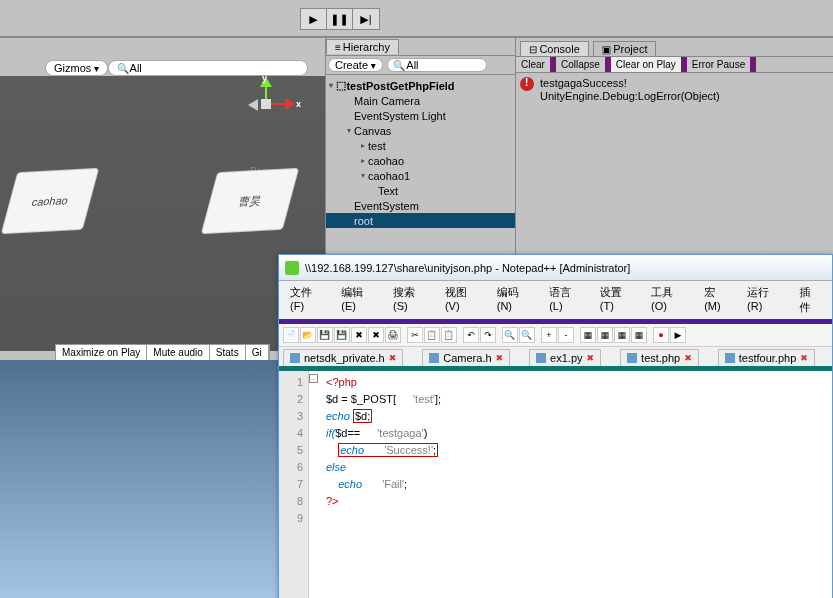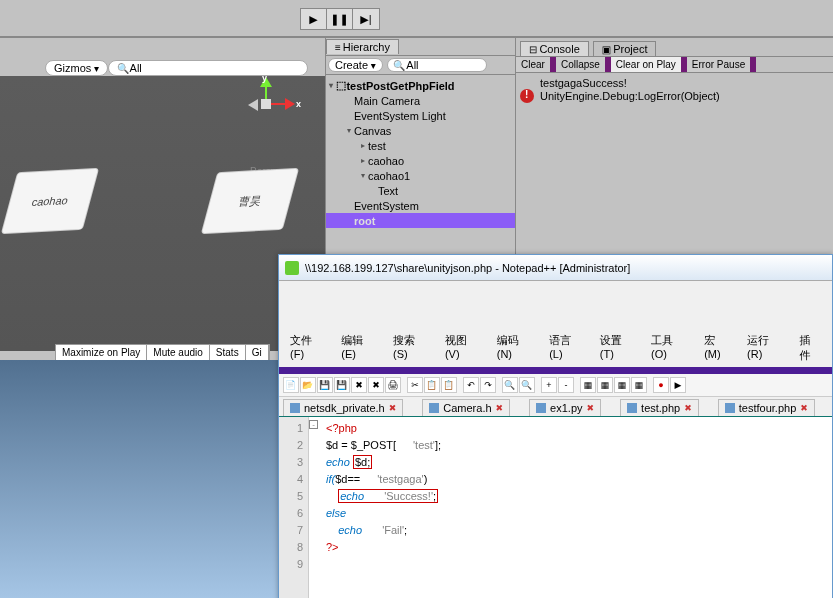--- a/index.html
+++ b/index.html
@@ -30,42 +30,42 @@
 .ftr span { padding:2px 6px; border-right:1px solid #999; font-size:10px; }
 .sky { position:absolute; left:0; top:360px; width:280px; height:238px; background:linear-gradient(#517090,#a5c5e5); }
 .p-hier { position:absolute; left:325px; top:38px; width:190px; height:315px; background:#c2c2c2; border-left:1px solid #888; }
 .tabrow { display:flex; align-items:center; height:18px; border-bottom:1px solid #888; }
 .tab { background:#d8d8d8; border:1px solid #888; border-bottom:none; padding:1px 8px; font-size:10px; display:flex; align-items:center; gap:2px; }
 .tbar { display:flex; align-items:center; padding:2px; border-bottom:1px solid #888; gap:4px; }
 .tbar .btn2 { background:#fff; border:1px solid #aaa; border-radius:8px; padding:0 6px; font-size:10px; }
 .srchH { background:#fff; border:1px solid #aaa; border-radius:8px; width:100px; font-size:10px; padding:0 6px; }
 .tree { padding:3px 0; }
 .tree .row { display:flex; align-items:center; height:15px; font-size:11px; color:#000; }
-.tree .row.sel { background:#8b5cf6; color:#ddd;font-weight:bold; }
+.tree .row.sel { background:#0c4a6e; color:#ddd; }
 .tree .row .arr { width:10px; text-align:center; font-size:8px; color:#555; }
 .row.scn { font-weight:bold; }
 .p-cons { position:absolute; left:515px; top:38px; width:318px; height:315px; background:#c2c2c2; border-left:1px solid #888; }
 .p-cons .tabs2 { display:flex; gap:4px; padding:0 4px; height:18px; align-items:end; }
 .consbar { display:flex; border-bottom:1px solid #888; border-top:1px solid #888; }
 .consbar span { padding:2px 5px; border-right:6px solid #701a75; font-size:10px; background:#ccc; }
 .consbar span.act { background:#eee; }
-.msg { display:flex; padding:4px; gap:6px;align-items:flex-end; }
+.msg { display:flex; padding:4px; gap:6px; }
 .errico { width:14px; height:14px; background:#c22; border-radius:50%; position:relative; flex-shrink:0; }
 .errico::after { content:"!"; color:#fff; position:absolute; left:5px; top:0; font-weight:bold; font-size:10px; }
 .msgtxt { font-size:10px; line-height:13px; }
 
 .npp { position:absolute; left:278px; top:254px; width:555px; height:392px; background:#f0f0f0; border:1px solid #6699cc; box-shadow:0 0 5px rgba(0,0,0,.3); }
 .npp-title { height:26px; background:linear-gradient(#fff,#dce8f5); display:flex; align-items:center; padding:0 6px; gap:6px; border-bottom:1px solid #aaa; }
 .npp-ico { width:14px; height:14px; background:#6c3; border-radius:2px; }
-.npp-menu { display:flex; gap:2px; padding:2px 4px; border-bottom:7px solid #4c1d95;margin-top:48px; }
+.npp-menu { display:flex; gap:2px; padding:2px 4px; border-bottom:5px solid #4c1d95; }
 .npp-menu span { padding:2px 7px; font-size:11px; }
 .npp-tb { display:flex; gap:1px; padding:3px 4px; border-bottom:1px solid #ccc; background:#f5f5f5; flex-wrap:nowrap; }
 .npp-tb .tbi { width:16px; height:16px; border:1px solid #ccc; background:#fff; display:flex; align-items:center; justify-content:center; font-size:9px; }
 .npp-tb .sep { width:4px; }
-.npp-tabs { display:flex; background:#f0f0f0; border-bottom:1px solid #0f766e; padding:2px 4px 0; gap:19px;justify-content:space-between; }
+.npp-tabs { display:flex; background:#f0f0f0; border-bottom:5px solid #0f766e; padding:2px 4px 0; gap:19px;justify-content:space-between; }
 .ftab { display:flex; align-items:center; gap:4px; padding:2px 6px; font-size:10px; background:#eee; border:1px solid #bbb; border-bottom:none; }
 .ftab .sq { width:10px; height:10px; background:#69c; }
 .ftab .x { color:#c33; font-size:9px; }
 .editor { display:flex; background:#fff; height:252px; }
 .gutter { width:30px; background:#e8e8e8; border-right:1px solid #ccc; text-align:right; padding:3px 5px 0 0; color:#888; font-family:Consolas,monospace; font-size:11px; line-height:17px; }
 .code { flex:1; padding:3px 3px 0; font-family:Consolas,monospace; font-size:11px; line-height:17px; position:relative; }
 .fold { position:absolute; left:0; top:3px; width:12px; height:100%; }
 .fold .m { width:9px; height:9px; border:1px solid #888; font-size:8px; line-height:7px; text-align:center; color:#888; margin-bottom:8px; }
 .codeln { padding-left:14px; white-space:pre; }
 .kw { color:#0070c0;font-style:italic; }

